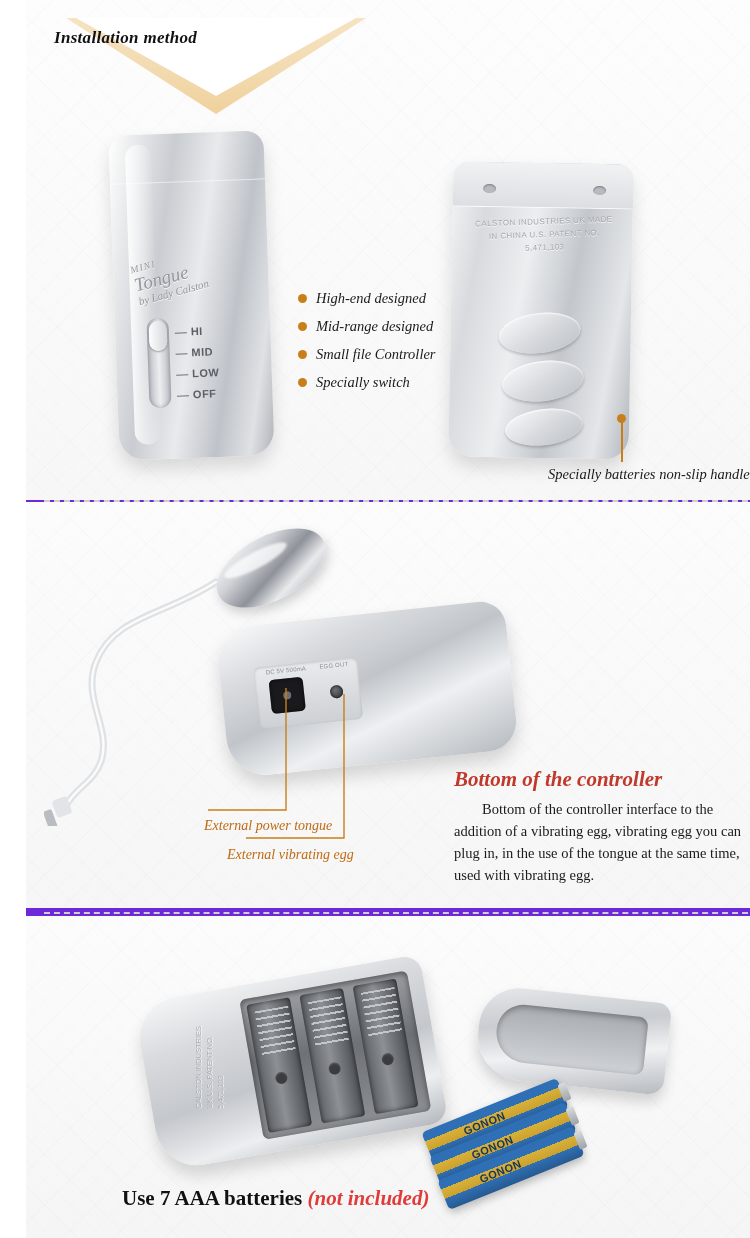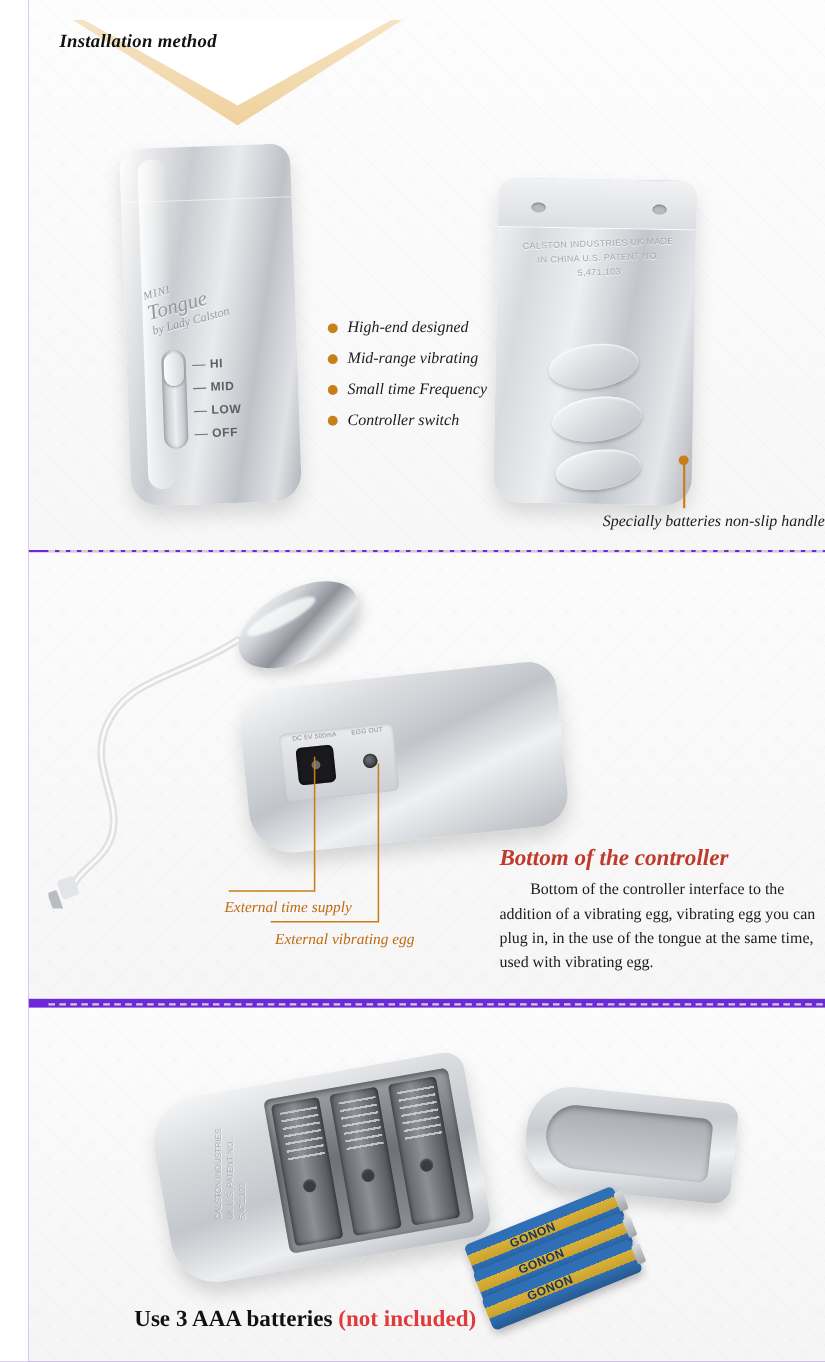--- a/index.html
+++ b/index.html
@@ -537,20 +537,21 @@
     left: 96px;
     top: 270px;
     font-family: "Liberation Serif", serif;
     font-weight: bold;
     font-size: 21px;
     color: #111111;
     white-space: nowrap;
   }
   .batt-note .red {
     color: #e03a3a;
+    font-style: italic;
   }
 </style>
 </head>
 <body>
 
 <div class="page">
 
   <div class="section-one">
 
     <div class="banner">
@@ -590,29 +591,29 @@
       <div class="grip g3"></div>
     </div>
 
     <div class="bullet-list">
       <div class="bullet-item">
         <span class="bullet-dot"></span>
         <span>High-end designed</span>
       </div>
       <div class="bullet-item">
         <span class="bullet-dot"></span>
-        <span>Mid-range vibrating</span>
+        <span>Mid-range designed</span>
       </div>
       <div class="bullet-item">
         <span class="bullet-dot"></span>
-        <span>Small time Frequency</span>
+        <span>Small file Controller</span>
       </div>
       <div class="bullet-item">
         <span class="bullet-dot"></span>
-        <span>Controller switch</span>
+        <span>Specially switch</span>
       </div>
     </div>
 
     <div class="caption-dot"></div>
     <div class="caption-leader"></div>
     <div class="caption-handle">Specially batteries non-slip handle</div>
   </div>
 
   <div class="divider" style="top:500px;"></div>
 
@@ -637,22 +638,22 @@
 500mA</div>
         <div class="portlabel" style="left:66px; top:3px;">EGG OUT</div>
       </div>
     </div>
 
     <svg width="350" height="180" style="position:absolute; left:170px; top:180px;">
       <path d="M90,6 L90,128 L12,128" class="lead-line" stroke="#c87f1b" stroke-width="1.4" fill="none"></path>
       <path d="M148,12 L148,156 L50,156" class="lead-line" stroke="#c87f1b" stroke-width="1.4" fill="none"></path>
     </svg>
 
-    <div class="lbl-orange" style="left:178px; top:316px;">External time supply</div>
-    <div class="lbl-orange" style="left:224px; top:345px;">External vibrating egg</div>
+    <div class="lbl-orange" style="left:178px; top:316px;">External power tongue</div>
+    <div class="lbl-orange" style="left:201px; top:345px;">External vibrating egg</div>
 
     <div class="sect2-head">Bottom of the controller</div>
     <div class="sect2-para">Bottom of the controller interface to the addition of a vibrating egg, vibrating egg you can plug in, in the use of the tongue at the same time, used with vibrating egg.</div>
   </div>
 
   <div class="divider" style="top:912px;"></div>
 
   <div class="section-three">
 
     <div class="batt-body">
@@ -683,17 +684,17 @@
     <div class="battery b2">
       <span class="brand">GONON</span>
       <span class="cap"></span>
     </div>
     <div class="battery b3">
       <span class="brand">GONON</span>
       <span class="cap"></span>
     </div>
 
     <div class="batt-note">
-      <span>Use 3 AAA batteries </span><span class="red">(not included)</span>
+      <span>Use 7 AAA batteries </span><span class="red">(not included)</span>
     </div>
   </div>
 
 </div>
 
 </body></html>

